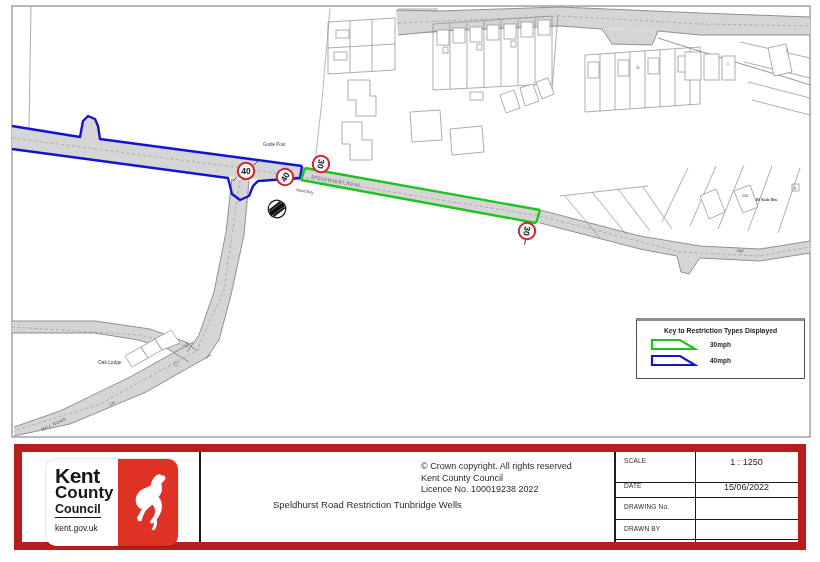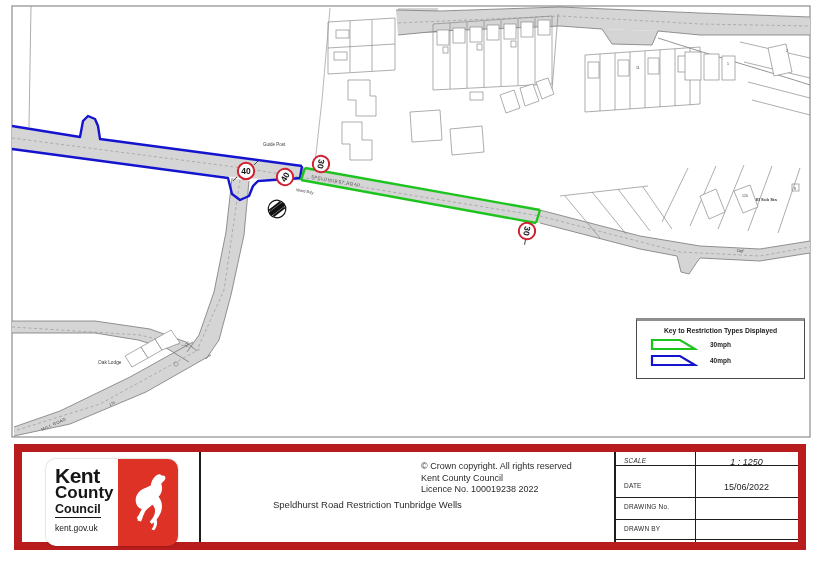--- a/index.html
+++ b/index.html
@@ -238,21 +238,21 @@
   <div class="mid-cell">
     <div class="copyright">
       <div>© Crown copyright. All rights reserved</div>
       <div>Kent County Council</div>
       <div>Licence No. 100019238 2022</div>
     </div>
     <div class="drawing-title">Speldhurst Road Restriction Tunbridge Wells</div>
   </div>
 
   <div class="tb-table">
-    <div class="tb-row" style="top:0;height:14px;font-style:italic;">
+    <div class="tb-row" style="top:0;height:31px;">
       <span class="tb-label">SCALE</span>
       <span class="tb-value">1 : 1250</span>
     </div>
     <div class="tb-row" style="top:25px;height:21px;">
       <span class="tb-label">DATE</span>
       <span class="tb-value">15/06/2022</span>
     </div>
     <div class="tb-row" style="top:46px;height:22px;">
       <span class="tb-label">DRAWING No.</span>
       <span class="tb-value"></span>

